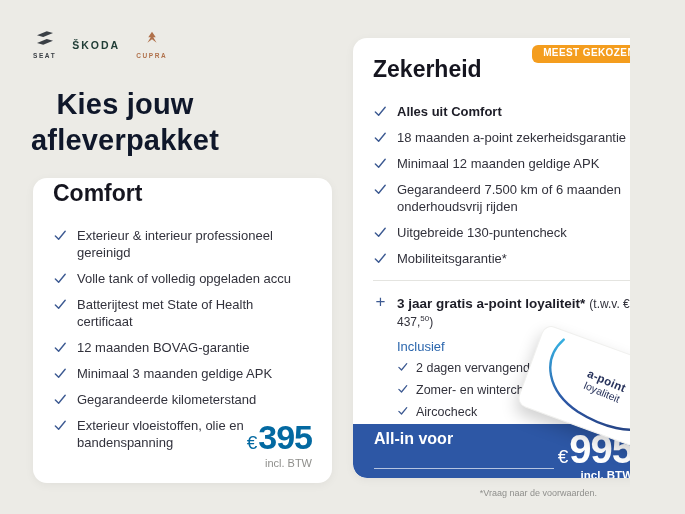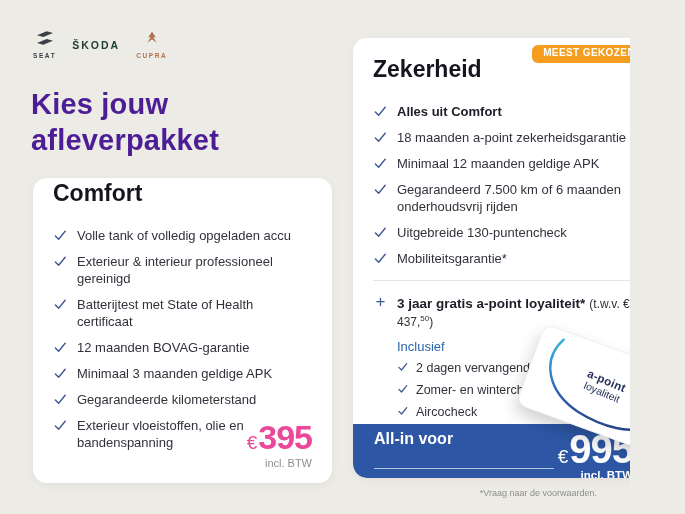--- a/index.html
+++ b/index.html
@@ -8,40 +8,40 @@
   .canvas { position:relative; width:630px; height:514px; background:#ECEBE6; overflow:hidden; }
 
   
   .brand-row { position:absolute; left:33px; top:30px; display:flex; align-items:center; gap:16px; }
   .brand { display:flex; flex-direction:column; align-items:center; gap:2px; }
   .brand-word { font-size:6.5px; font-weight:700; letter-spacing:1.6px; color:#3A3F45; }
   .cupra-word { color:#B0714B; }
   .skoda-word { font-size:10.5px; font-weight:700; letter-spacing:2px; color:#203D36; }
 
   .page-title { position:absolute; left:31px; top:86px; font-size:29px; line-height:36px;
-                font-weight:600; color:#4c1d95; letter-spacing:.2px; }
+                font-weight:600; color:#0f172a; letter-spacing:.2px;text-align:center; }
 
   
   .card { position:absolute; background:#fff; border-radius:14px; box-shadow:0 2px 10px rgba(0,0,0,.05); }
   .card-title { font-size:23px; font-weight:600; color:#15151F; }
 
   .comfort { left:33px; top:178px; width:299px; height:305px; padding:2px 20px; }
   .zeker   { left:353px; top:38px; width:299px; height:440px; padding:0; overflow:hidden; }
   .zeker-body { padding:18px 20px 0 20px; position:relative; }
 
   ul.checklist { list-style:none; margin-top:20px; }
   .checklist li { display:flex; align-items:flex-start; gap:9px; margin-bottom:9px;
                   font-size:13px; line-height:17px; color:#32323C; }
   .checklist li.bold span.txt { font-weight:700; color:#1D1D27; }
   .check-icon { flex:0 0 15px; width:15px; height:15px; margin-top:1px; color:#3D5A92; }
   .check-icon svg { width:100%; height:100%; display:block; }
 
   
   .price-block { position:absolute; right:20px; bottom:14px; text-align:right; }
-  .price-line { white-space:nowrap; color:#ec4899; }
+  .price-line { white-space:nowrap; color:#0369a1; }
   .price-cur { font-size:19px; font-weight:400; margin-right:1px; }
   .price-amt { font-size:34px; font-weight:600; letter-spacing:-1px; }
   .price-note { font-size:11px; color:#8F8F8C; margin-top:0px; }
 
   
   .badge { position:absolute; top:7px; right:6px; background:#F49D1E; color:#fff;
            font-size:10px; font-weight:700; letter-spacing:.4px; padding:2px 11px 5px;
            border-radius:6px; }
 
   
@@ -115,29 +115,29 @@
 
   <div class="card comfort">
     <div class="card-title">Comfort</div>
     <ul class="checklist">
       <li>
         <span class="check-icon">
             <svg viewBox="0 0 16 16">
               <path d="M2.5 8.5l3.5 3.5 7-8.5" fill="none" stroke="currentColor" stroke-width="1.5" stroke-linecap="round" stroke-linejoin="round"></path>
             </svg>
           </span>
+        <span class="txt">Exterieur &amp; interieur professioneel gereinigd</span>
+      </li>
+      <li>
+        <span class="check-icon">
+            <svg viewBox="0 0 16 16">
+              <path d="M2.5 8.5l3.5 3.5 7-8.5" fill="none" stroke="currentColor" stroke-width="1.5" stroke-linecap="round" stroke-linejoin="round"></path>
+            </svg>
+          </span>
         <span class="txt">Volle tank of volledig opgeladen accu</span>
-      </li>
-      <li>
-        <span class="check-icon">
-            <svg viewBox="0 0 16 16">
-              <path d="M2.5 8.5l3.5 3.5 7-8.5" fill="none" stroke="currentColor" stroke-width="1.5" stroke-linecap="round" stroke-linejoin="round"></path>
-            </svg>
-          </span>
-        <span class="txt">Exterieur &amp; interieur professioneel gereinigd</span>
       </li>
       <li>
         <span class="check-icon">
             <svg viewBox="0 0 16 16">
               <path d="M2.5 8.5l3.5 3.5 7-8.5" fill="none" stroke="currentColor" stroke-width="1.5" stroke-linecap="round" stroke-linejoin="round"></path>
             </svg>
           </span>
         <span class="txt">Batterijtest met State of Health certificaat</span>
       </li>
       <li>

